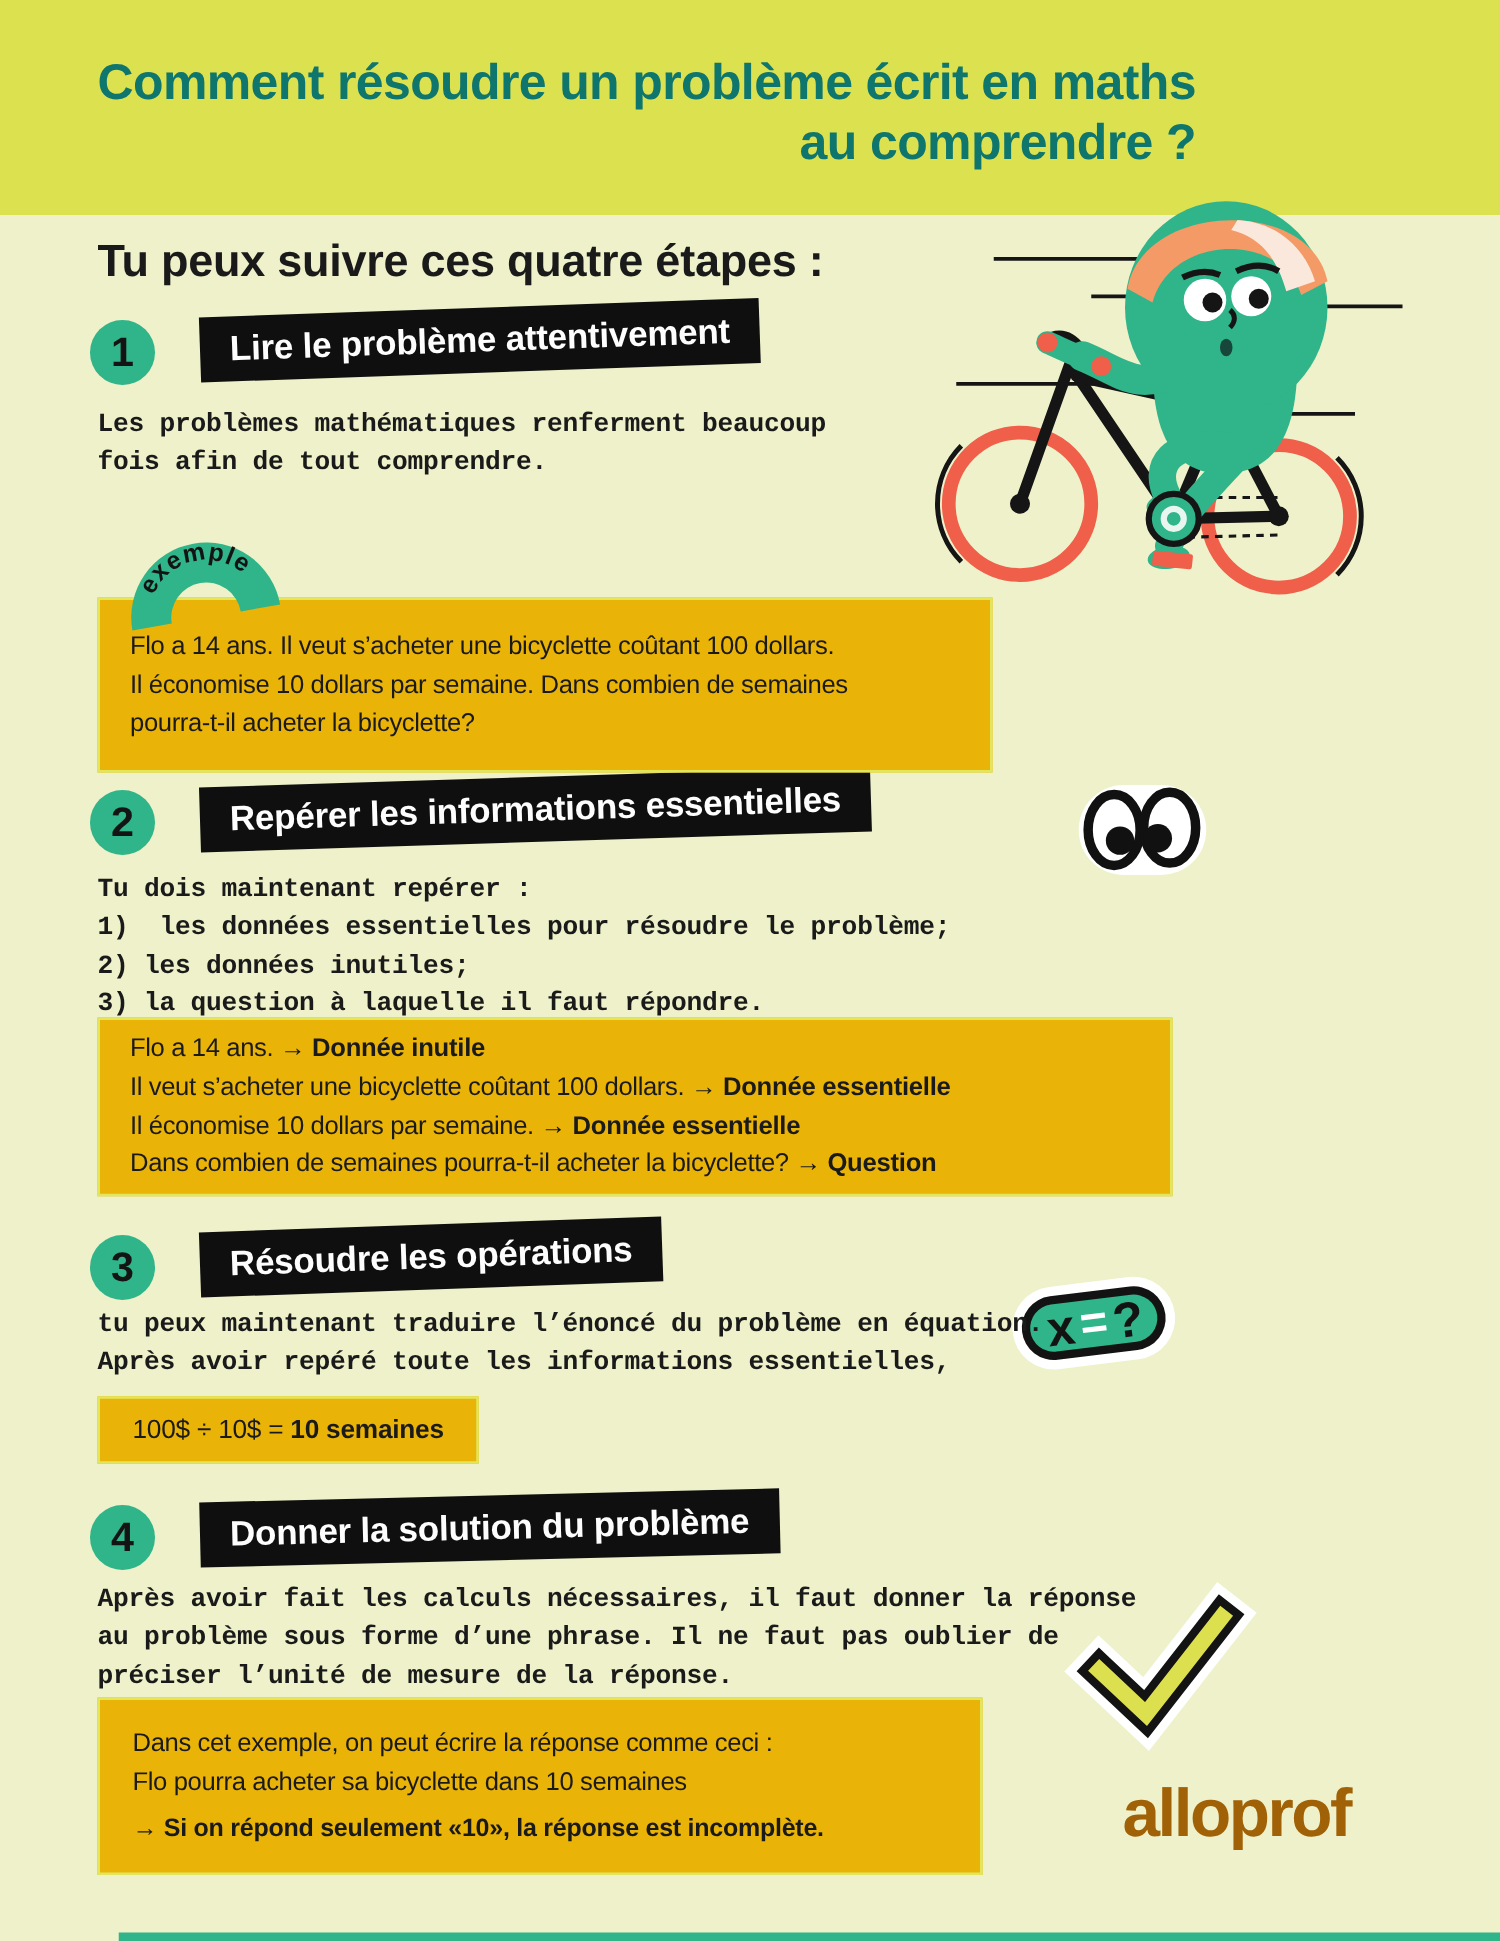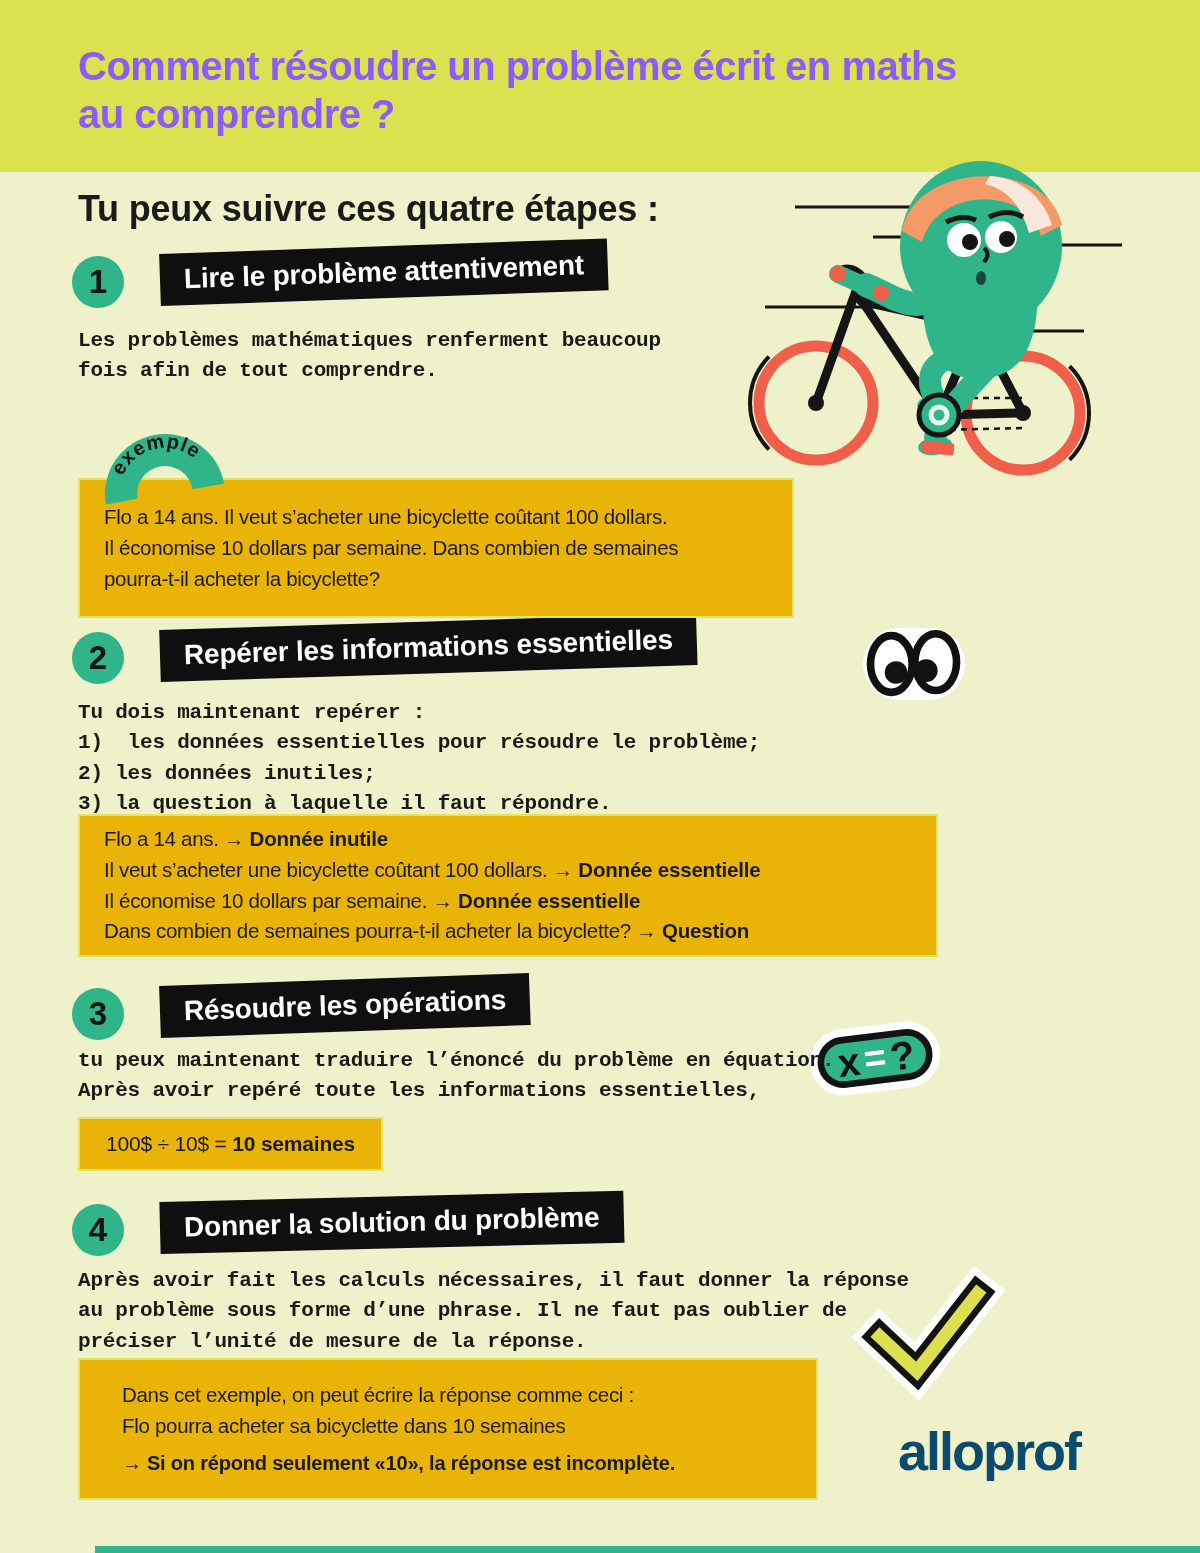--- a/index.html
+++ b/index.html
@@ -1,43 +1,43 @@
 <!DOCTYPE html>
 <html><head>
 <meta charset="utf-8">
 <style>
   html,body{margin:0;padding:0;}
   body{width:1200px;height:1553px;position:relative;overflow:hidden;
        background:#eef1c9;font-family:"Liberation Sans","DejaVu Sans",sans-serif;color:#1a1a1a;}
   .abs{position:absolute;}
   .band{top:0;left:0;width:1200px;height:172px;background:#dce24f;}
-  .title{top:42px;left:78px;font-size:40px;font-weight:800;line-height:1.2;letter-spacing:-0.5px;color:#8b5cf6;}
+  .title{top:42px;left:78px;font-size:40px;font-weight:800;line-height:1.2;letter-spacing:-0.5px;color:#0f766e;text-align:right;}
   .title div{white-space:nowrap;}
   .intro{top:188px;left:78px;font-size:36px;font-weight:700;letter-spacing:-0.2px;}
   .badge{width:52px;height:52px;border-radius:50%;background:#30b489;color:#141414;
          display:flex;align-items:center;justify-content:center;font-size:33px;font-weight:800;}
   .bar{background:#0f0f0f;color:#fdfdfd;font-weight:800;font-size:28px;letter-spacing:-0.2px;
        padding:10px 24px;display:inline-block;transform-origin:left center;white-space:nowrap;}
   .para{font-weight:700;font-size:21px;line-height:1.45;letter-spacing:-0.2px;}
   .para div{white-space:nowrap;font-family:Liberation Mono, monospace;}
   .wbox{background:#eab308;border:2px solid #e2e65c;}
   .boxtext{font-size:20.5px;line-height:1.5;letter-spacing:-0.3px;font-weight:400;}
   .boxtext div{white-space:nowrap;}
   .boxtext b{font-weight:700;letter-spacing:-0.2px;}
   .bike{left:738px;top:145px;width:452px;height:358px;}
   .exemple{left:80px;top:416px;width:170px;height:80px;z-index:3;overflow:visible;}
   .box1{left:78px;top:478px;width:664px;padding:22px 24px;z-index:2;}
   .eyes{left:862px;top:626px;width:104px;height:76px;}
   .box2{left:78px;top:814px;width:808px;padding:8px 24px;}
   .xbadge{left:804px;top:1010px;width:142px;height:97px;overflow:visible;}
   .eqbox{left:78px;top:1117px;padding:13px 26px;font-size:21px;letter-spacing:-0.2px;white-space:nowrap;text-align:right;}
-  .box4{left:78px;top:1358px;width:652px;padding:20px 42px;}
+  .box4{left:78px;top:1358px;width:652px;padding:20px 26px;}
   .box4 .concl{font-weight:700;font-size:20px;margin-top:6px;}
   .check{left:850px;top:1268px;width:160px;height:140px;overflow:visible;}
-  .logo{left:898px;top:1420px;font-size:54px;font-weight:800;letter-spacing:-2px;color:#0c4a6e;}
+  .logo{left:898px;top:1420px;font-size:54px;font-weight:800;letter-spacing:-2px;color:#a16207;}
   .strip{left:95px;bottom:0;height:7px;right:0;background:#30b489;}
 </style>
 </head>
 <body>
 
 <div class="abs band"></div>
 
 <div class="abs title">
   <div>Comment résoudre un problème écrit en maths</div>
   <div>au comprendre ?</div>

